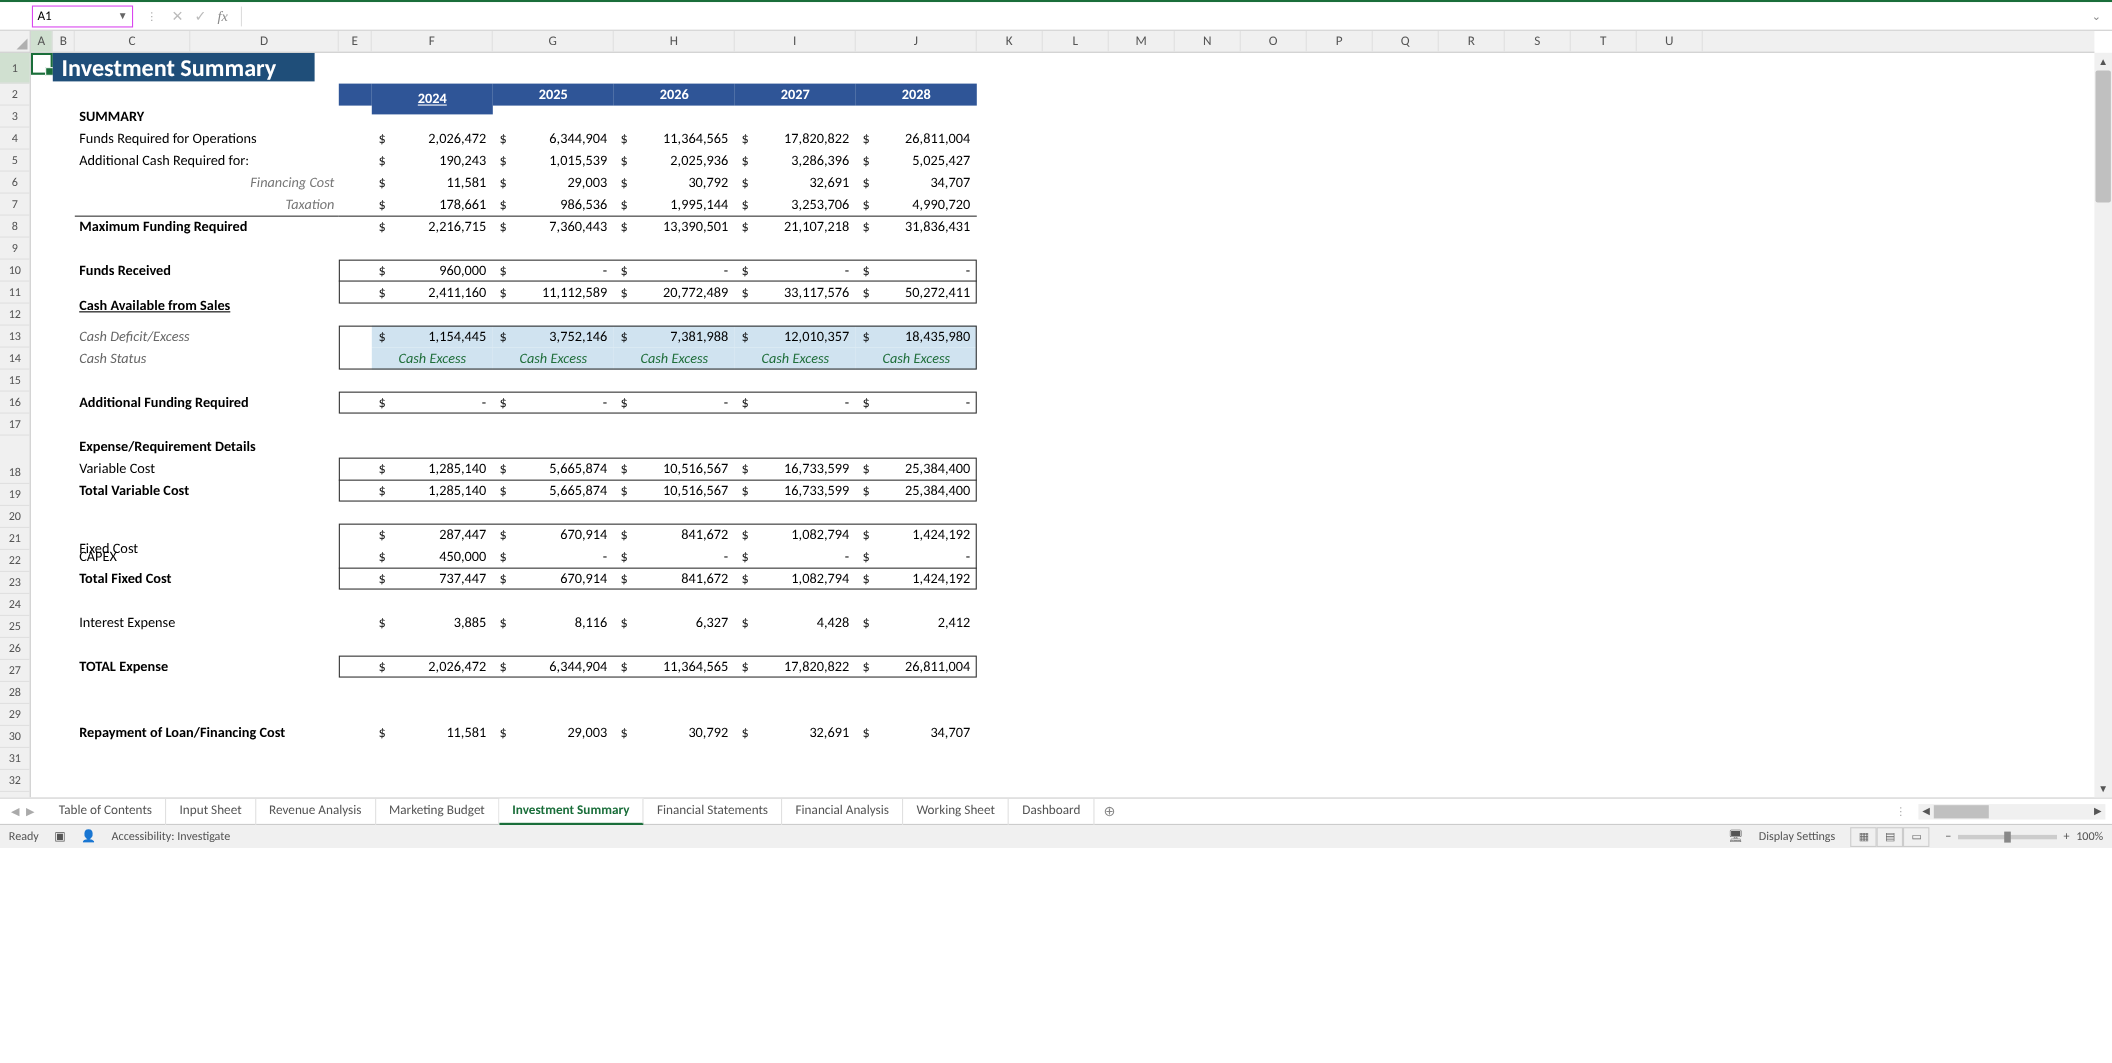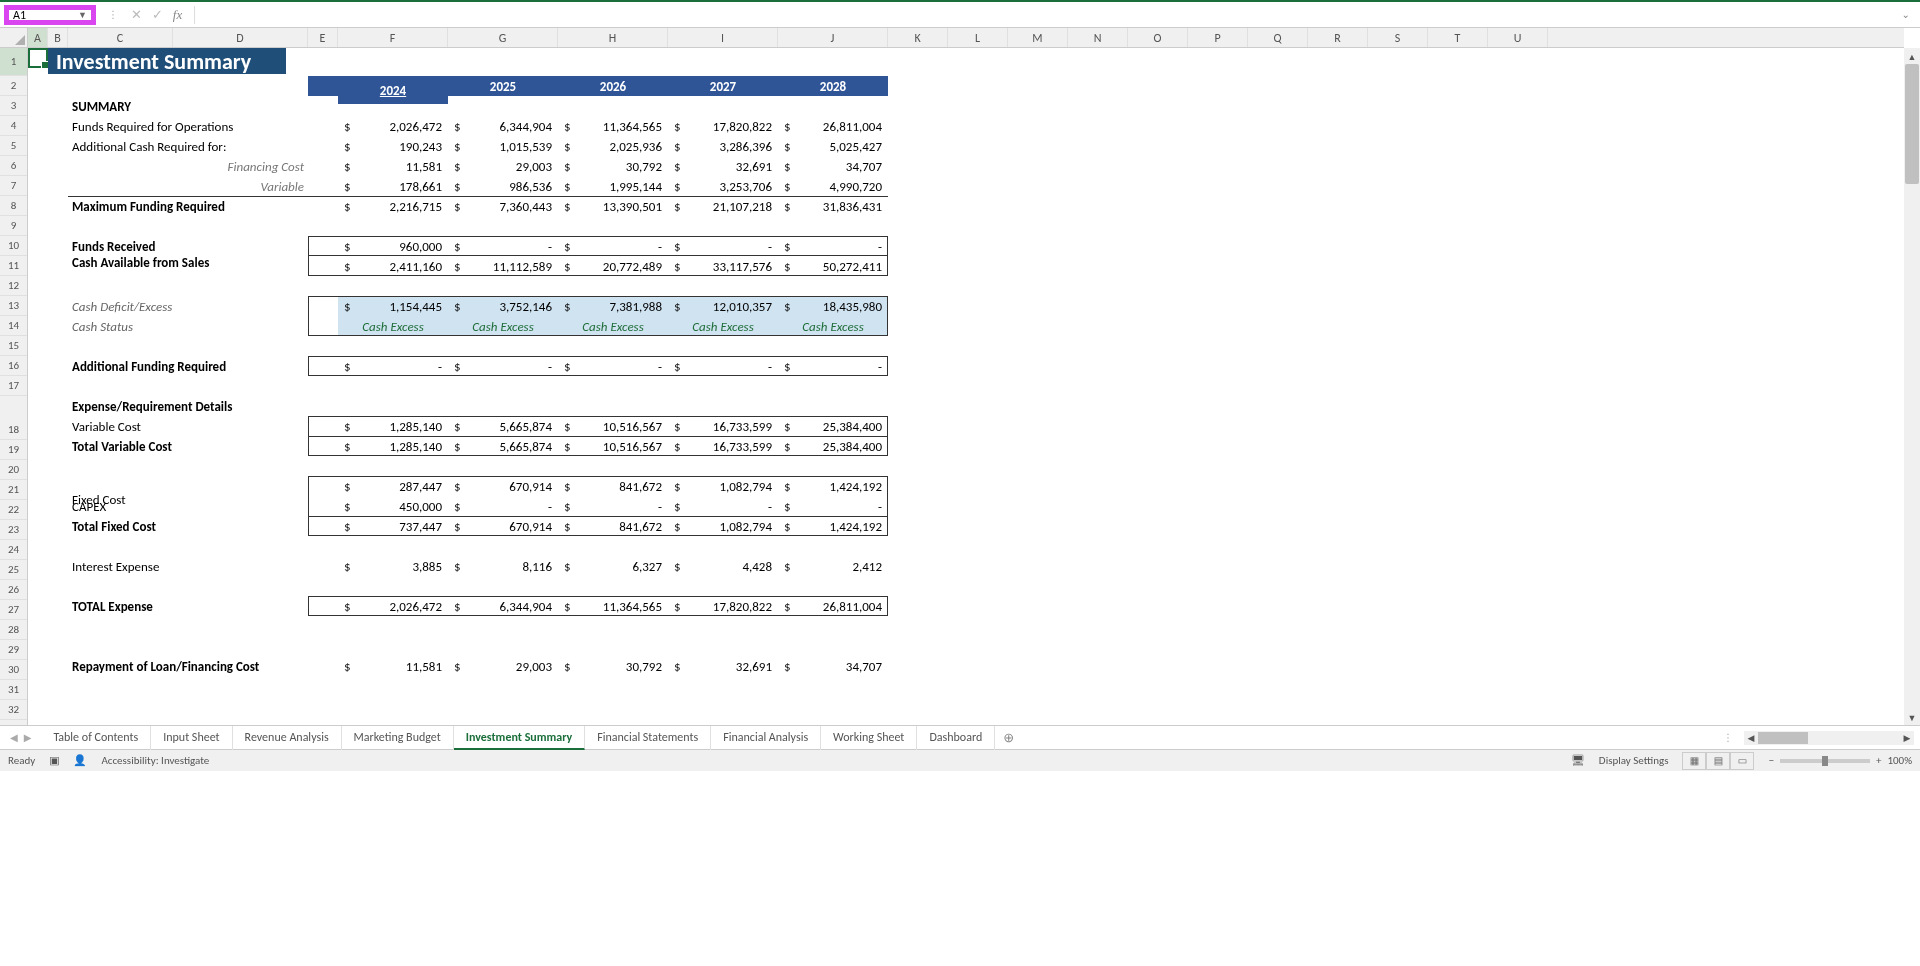--- a/index.html
+++ b/index.html
@@ -1,21 +1,21 @@
 <!DOCTYPE html>
 <html><head>
 <meta charset="utf-8">
 <style>
 * { box-sizing: border-box; margin: 0; padding: 0; }
 body { font-family: Calibri, Arial, sans-serif; font-size: 13px; background: #fff; overflow: hidden; }
 
 .topbar { height: 2px; background: #1a6e3a; }
 
 .namebox-row { display: flex; align-items: center; height: 26px; border-bottom: 1px solid #ccc; background: #fff; padding: 2px 4px; gap: 6px; }
-.namebox { width: 92px; height: 20px; border: 5px solid #d946ef; background: #fff; padding: 0 4px; font-size: 12px; display: flex; align-items: center; justify-content: space-between; }
+.namebox { width: 92px; height: 20px; border: 1px solid #d946ef; background: #fff; padding: 0 4px; font-size: 12px; display: flex; align-items: center; justify-content: space-between; margin-left: 25px; }
 .namebox .dd { color: #666; font-size: 9px; }
 .fx-icons { display: flex; gap: 10px; align-items: center; color: #888; }
 .fx-x { color: #bbb; }
 .fx-v { color: #bbb; }
 .fx-label { font-style: italic; font-family: 'Times New Roman', serif; }
 .fx-bar { flex: 1; border-left: 1px solid #ddd; height: 18px; margin-left: 6px; }
 .fx-dd { color: #888; padding: 0 6px; font-size: 10px; }
 
 .grid-area { position: relative; height: 697px; overflow: hidden; display: flex; }
 .corner { position: absolute; top: 0; left: 0; width: 28px; height: 20px; background: #f0f0f0; border-right: 1px solid #ccc; border-bottom: 1px solid #ccc; z-index: 3; }
@@ -154,24 +154,24 @@
       <div class="cell year-header" style="left: 310px; top: 28px; width: 110px; height: 28px; text-decoration: underline;">2024</div>
       <div class="cell year-header" style="left: 420px; top: 28px; width: 110px; height: 20px;">2025</div>
       <div class="cell year-header" style="left: 530px; top: 28px; width: 110px; height: 20px;">2026</div>
       <div class="cell year-header" style="left: 640px; top: 28px; width: 110px; height: 20px;">2027</div>
       <div class="cell year-header" style="left: 750px; top: 28px; width: 110px; height: 20px;">2028</div>
       <div class="cell year-header" style="left: 280px; top: 28px; width: 30px; height: 20px;"></div>
       <div class="cell lbl-bold" style="left: 40px; top: 48px; width: 240px; height: 20px;">SUMMARY</div>
       <div class="cell " style="left: 40px; top: 68px; width: 240px; height: 20px;">Funds Required for Operations</div>
       <div class="cell " style="left: 40px; top: 88px; width: 240px; height: 20px;">Additional Cash Required for:</div>
       <div class="cell lbl-italic-r" style="left: 145px; top: 108px; width: 135px; height: 20px;">Financing Cost</div>
-      <div class="cell lbl-italic-r" style="left: 145px; top: 128px; width: 135px; height: 20px;">Variable</div>
+      <div class="cell lbl-italic-r" style="left: 145px; top: 128px; width: 135px; height: 20px;">Taxation</div>
       <div class="cell lbl-bold" style="left: 40px; top: 148px; width: 240px; height: 20px;">Maximum Funding Required</div>
       <div class="cell lbl-bold" style="left: 40px; top: 188px; width: 240px; height: 20px;">Funds Received</div>
-      <div class="cell lbl-bold" style="left: 40px; top: 204px; width: 240px; height: 20px;">Cash Available from Sales</div>
+      <div class="cell lbl-bold" style="left: 40px; top: 220px; width: 240px; height: 20px; text-decoration: underline;">Cash Available from Sales</div>
       <div class="cell lbl-italic" style="left: 40px; top: 248px; width: 240px; height: 20px;">Cash Deficit/Excess</div>
       <div class="cell lbl-italic" style="left: 40px; top: 268px; width: 240px; height: 20px;">Cash Status</div>
       <div class="cell lbl-bold" style="left: 40px; top: 308px; width: 240px; height: 20px;">Additional Funding Required</div>
       <div class="cell lbl-bold" style="left: 40px; top: 348px; width: 240px; height: 20px;">Expense/Requirement Details</div>
       <div class="cell " style="left: 40px; top: 368px; width: 240px; height: 20px;">Variable Cost</div>
       <div class="cell lbl-bold" style="left: 40px; top: 388px; width: 240px; height: 20px;">Total Variable Cost</div>
       <div class="cell " style="left: 40px; top: 441px; width: 240px; height: 20px;">Fixed Cost</div>
       <div class="cell " style="left: 40px; top: 448px; width: 240px; height: 20px;">CAPEX</div>
       <div class="cell lbl-bold" style="left: 40px; top: 468px; width: 240px; height: 20px;">Total Fixed Cost</div>
       <div class="cell " style="left: 40px; top: 508px; width: 240px; height: 20px;">Interest Expense</div>

